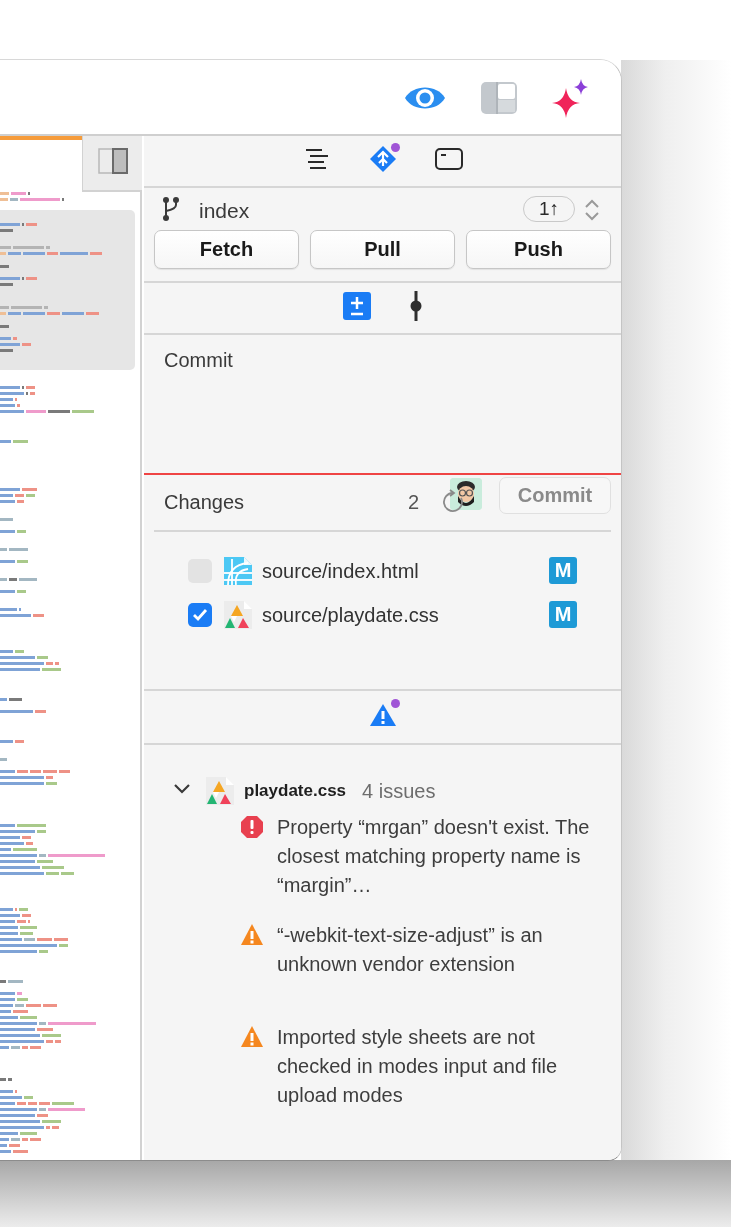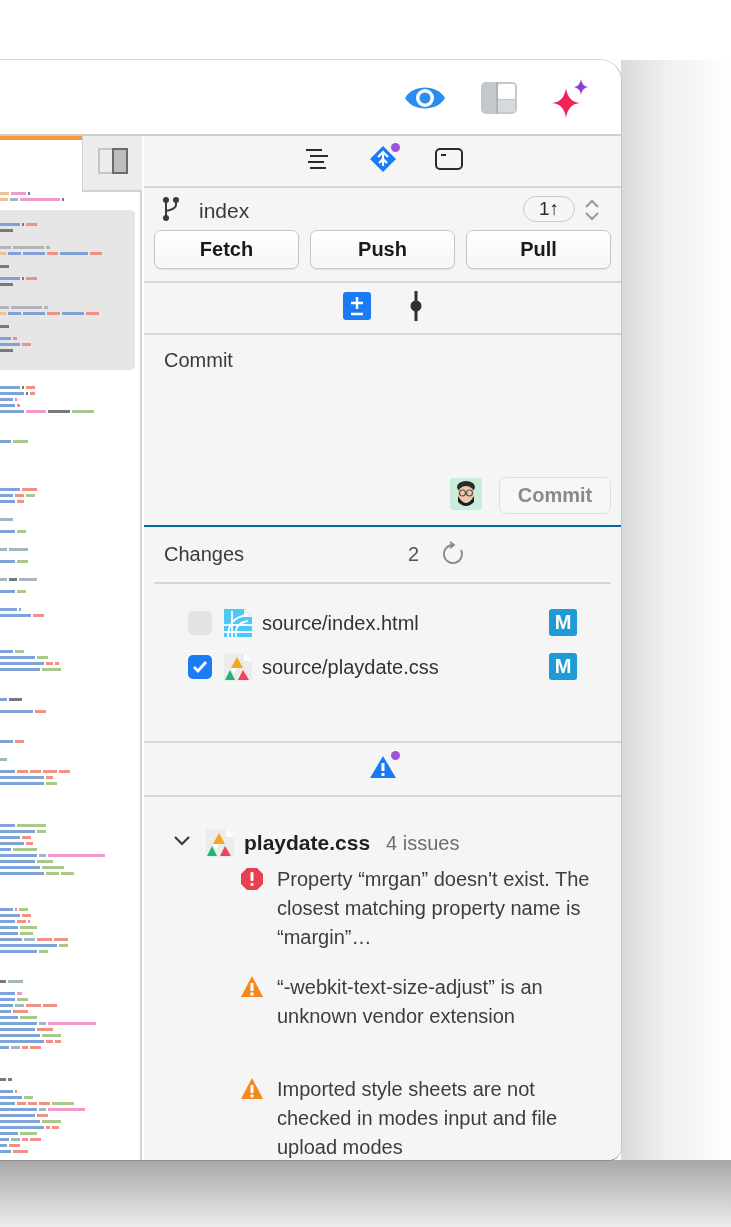--- a/index.html
+++ b/index.html
@@ -77,21 +77,21 @@
   .sync-buttons { display: flex; gap: 11px; padding: 0 10px; height: 43px; align-items: flex-start; }
   .btn {
     flex: 1; height: 39px; background: linear-gradient(#ffffff, #f6f6f6);
     border: 1.5px solid #c6c6c6; border-radius: 7px;
     font-size: 20px; font-weight: bold; color: #1a1a1a;
     display: flex; align-items: center; justify-content: center; cursor: pointer;
     box-shadow: 0 1px 1px rgba(0,0,0,0.08);
   }
   .mode-row { height: 54px; display: flex; align-items: center; justify-content: center; gap: 38px; border-bottom: 2px solid #d6d6d6; margin-top: 8px; border-top: 2px solid #d6d6d6; }
 
-  .commit-section { position: relative; height: 192px; border-bottom: 2px solid #0369a1; }
+  .commit-section { position: relative; height: 140px; border-bottom: 2px solid #ef4444; }
   .section-label { position: absolute; left: 20px; font-size: 20px; color: #3a3a3a; }
   .commit-input {
     position: absolute; left: 10px; top: 48px; width: 457px; height: 81px;
     background: #ffffff; border: 2px solid #d0d0d0;
     font-family: "Liberation Sans", sans-serif; font-size: 20px; color: #333;
     padding: 2px 11px; resize: none; outline: none;
   }
   .commit-input::placeholder { color: #bdbdbd; }
   .avatar { position: absolute; left: 306px; top: 143px; width: 32px; height: 32px; border-radius: 4px; background: #c9ecdc; overflow: hidden; }
   .commit-btn {
@@ -119,21 +119,21 @@
   .file-name { margin-left: 8px; font-size: 20px; color: #333; }
   .status-m {
     position: absolute; left: 361px; width: 28px; height: 27px; background: #1e9ad6;
     border-radius: 3px; color: #fff; font-weight: bold; font-size: 20px;
     display: flex; align-items: center; justify-content: center;
   }
 
   .issues-tab { height: 54px; display: flex; align-items: center; justify-content: center; border-bottom: 2px solid #d6d6d6; }
   .issues { position: relative; }
   .issue-file { position: absolute; left: 28px; top: 30px; display: flex; align-items: center; height: 32px; }
-  .issue-file .fname { font-size: 21px; font-weight: bold; color: #1f1f1f; margin-left: 8px; }
+  .issue-file .fname { font-size: 17px; font-weight: bold; color: #1f1f1f; margin-left: 8px; }
   .issue-file .icount { font-size: 20px; color: #6d6d6d; margin-left: 16px; }
   .issue { position: absolute; left: 96px; width: 350px; }
   .issue .ic { position: absolute; left: 0; top: 2px; width: 24px; height: 24px; }
   .issue .txt { margin-left: 37px; font-size: 20px; line-height: 29px; color: #3d3d3d; }
 </style>
 </head>
 <body>
 
 <div class="right-shade"></div>
 <div class="bottom-shade"></div>
@@ -596,22 +596,22 @@
       <span class="ahead-pill">1↑</span>
       <span class="stepper">
         <svg width="16" height="24" viewBox="0 0 16 24">
           <path d="M2 9 L8 3 L14 9 M2 15 L8 21 L14 15" stroke="#9a9a9a" stroke-width="2" fill="none"></path>
         </svg>
       </span>
     </div>
 
     <div class="sync-buttons">
       <div class="btn">Fetch</div>
+      <div class="btn">Pull</div>
       <div class="btn">Push</div>
-      <div class="btn">Pull</div>
     </div>
 
     <div class="mode-row">
       <span>
         <svg width="28" height="28" viewBox="0 0 28 28">
           <rect x="0" y="0" width="28" height="28" rx="3" fill="#1a7cf5"></rect>
           <path d="M14 5 V17 M8 11 H20 M8 22 H20" stroke="#fff" stroke-width="2.5"></path>
         </svg>
       </span>
       <span>

